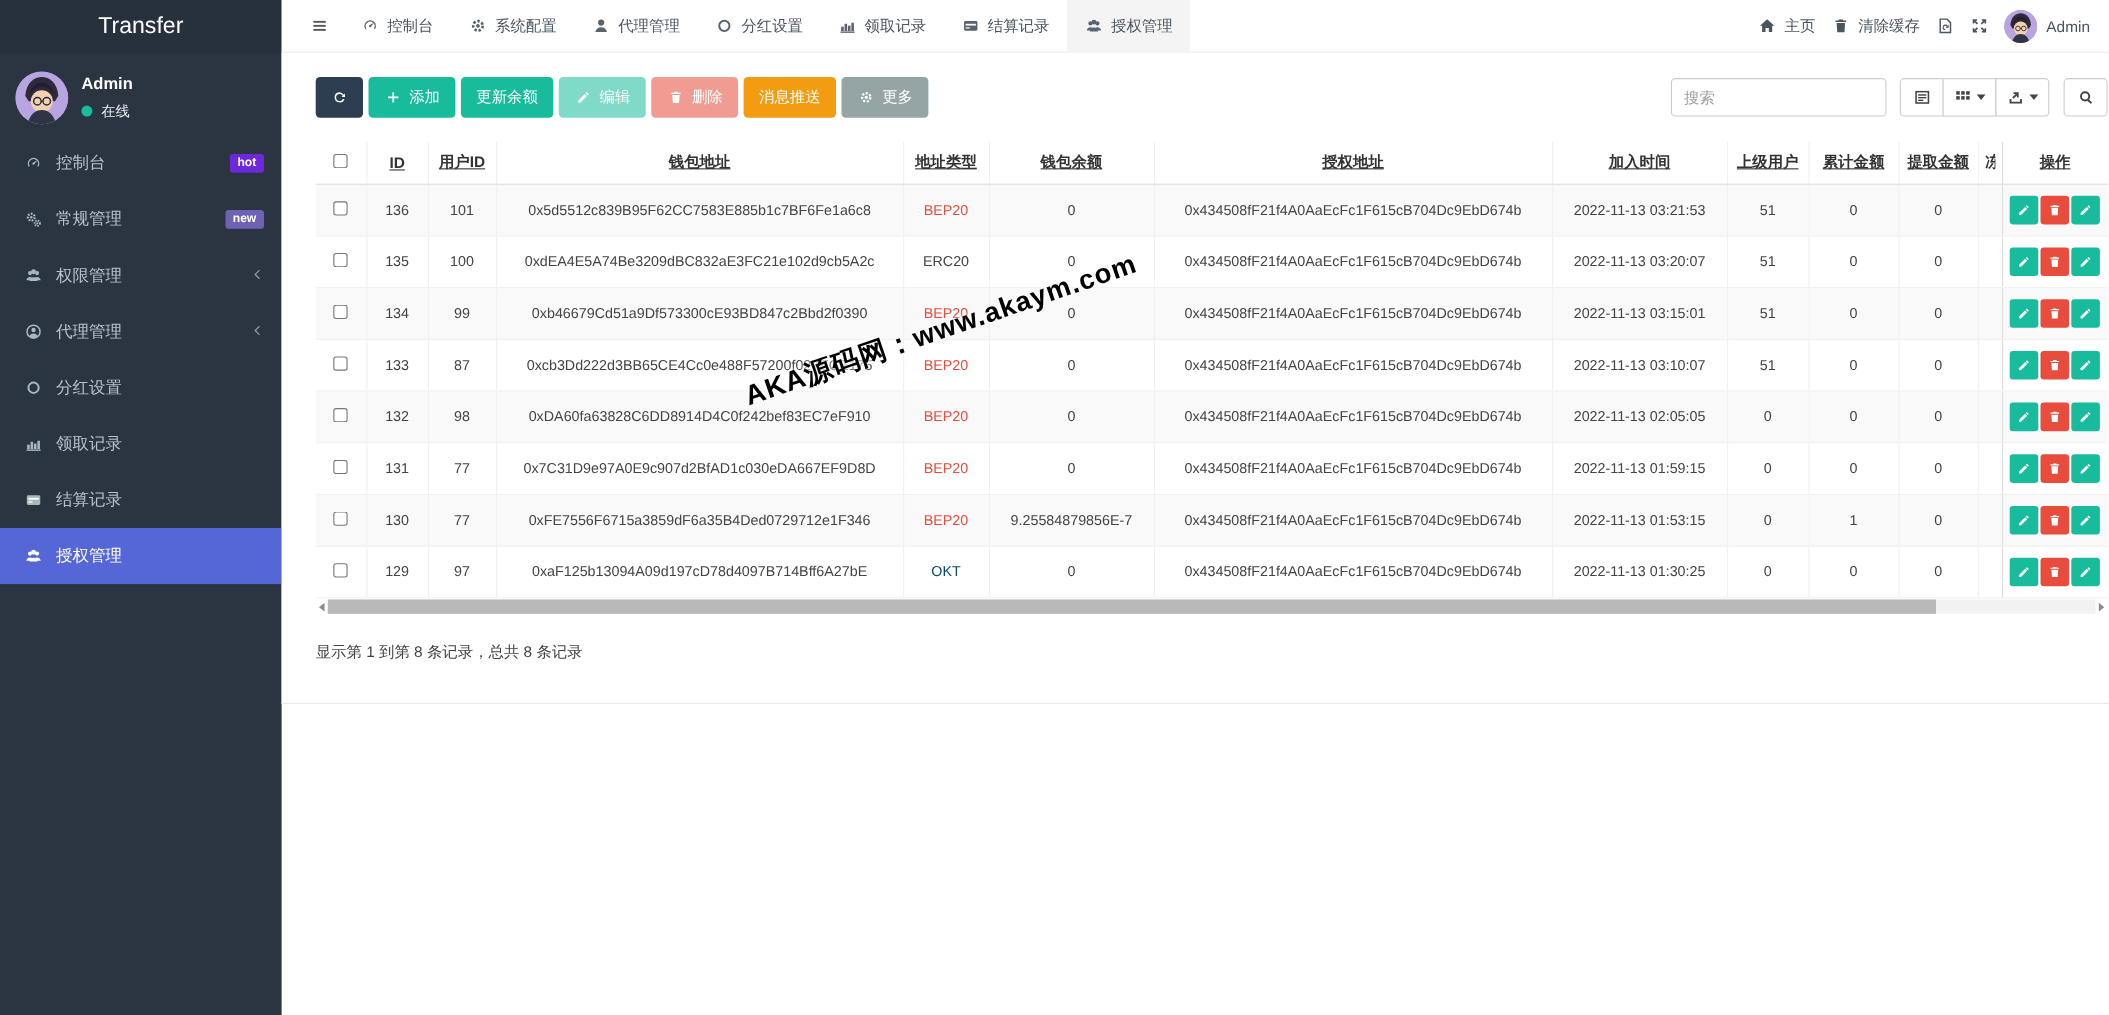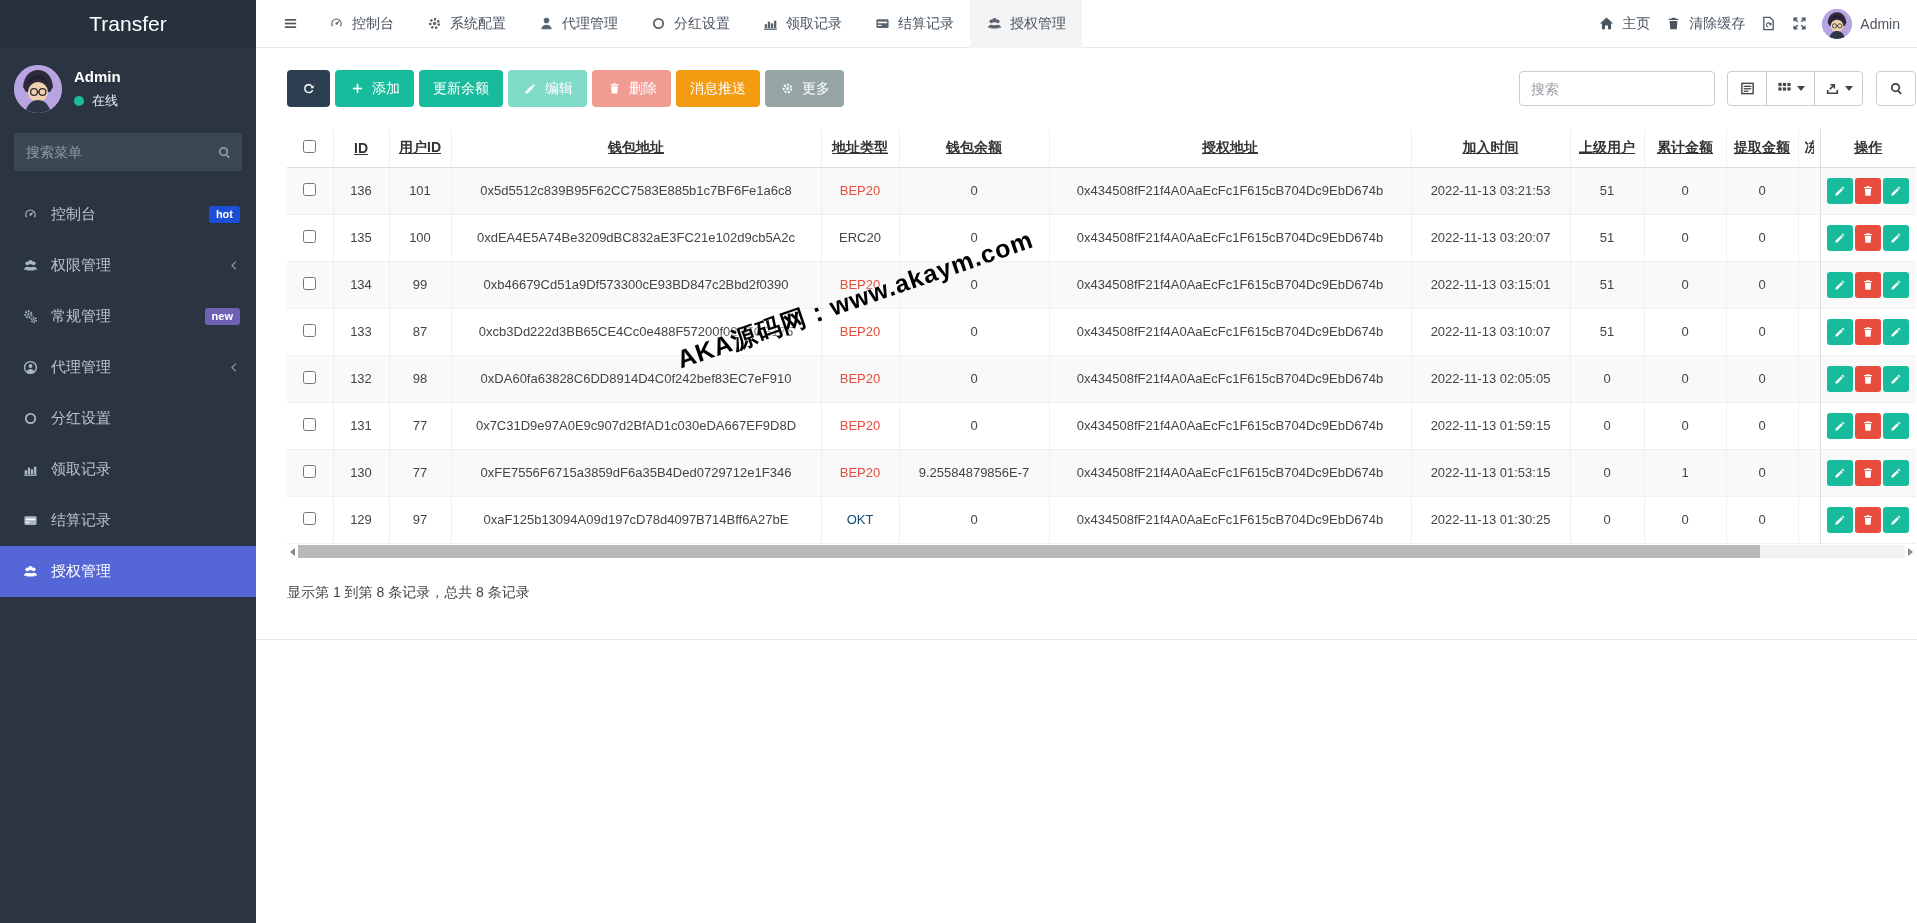--- a/index.html
+++ b/index.html
@@ -121,70 +121,61 @@
           </svg>
         </div>
       <div>
         <div class="uname">Admin</div>
         <div class="ustatus">
           <span class="dot"></span>
           <span>在线</span>
         </div>
       </div>
     </div>
-    <div class="side-search">
-      <input type="text" placeholder="搜索菜单" style="">
-      <span class="ico">
-          <svg viewBox="0 0 16 16" fill="currentColor">
-            <circle cx="7" cy="7" r="4" fill="none" stroke="currentColor" stroke-width="1.8"></circle>
-            <rect x="10" y="9.2" width="5.4" height="1.9" rx=".9" transform="rotate(45 10 9.2)"></rect>
-          </svg>
-        </span>
-    </div>
     <ul class="menu">
         <li>
           <span class="ico">
             <svg viewBox="0 0 16 16" fill="currentColor">
               <path d="M8 2.6A5.6 5.6 0 0 0 2.4 8.2c0 1.1.3 2.2.9 3.1l1.1-.8a4.3 4.3 0 1 1 7.2 0l1.1.8c.6-.9.9-2 .9-3.1A5.6 5.6 0 0 0 8 2.6z"></path>
               <path d="M7.2 9a1.15 1.15 0 0 0 1.63-.03L11.6 4.9 7.3 7.3A1.15 1.15 0 0 0 7.2 9z"></path>
             </svg>
           </span>
           <span>控制台</span>
-          <span class="badge" style="background:#1d4ed8">hot</span>
-        </li>
-        <li>
-          <span class="ico">
-            <svg viewBox="0 0 16 16" fill="currentColor">
-              <circle cx="4.6" cy="5.6" r="2"></circle>
-              <circle cx="11.4" cy="5.6" r="2"></circle>
-              <circle cx="8" cy="4.4" r="2.4"></circle>
-              <path d="M1 12.6c.3-2.1 1.7-3.3 3.6-3.3.8 0 1.5.2 2.1.6-1 .8-1.6 1.7-1.8 2.7zM15 12.6h-3.9c-.2-1-.8-1.9-1.8-2.7.6-.4 1.3-.6 2.1-.6 1.9 0 3.3 1.2 3.6 3.3z"></path>
-              <path d="M4 13.4c.3-2.4 1.9-3.8 4-3.8s3.7 1.4 4 3.8z"></path>
-            </svg>
-          </span>
-          <span>权限管理</span>
-          <span class="chev"><svg viewBox="0 0 16 16" fill="currentColor" width="11" height="11">
-              <path d="M10.6 2.9 5.5 8l5.1 5.1-1.2 1.2L3.1 8l6.3-6.3z"></path>
-            </svg></span>
+          <span class="badge" style="background:#6d28d9">hot</span>
         </li>
         <li>
           <span class="ico">
             <svg viewBox="0 0 16 16" fill="currentColor">
               <g transform="scale(.72)">
                 <circle cx="8" cy="8" r="4.6" fill="none" stroke="currentColor" stroke-width="3" stroke-dasharray="2.4 1.7"></circle>
                 <circle cx="8" cy="8" r="1.7"></circle>
               </g>
               <g transform="translate(7.2 7.2) scale(.55)">
                 <circle cx="8" cy="8" r="4.6" fill="none" stroke="currentColor" stroke-width="3.4" stroke-dasharray="2.6 1.8"></circle>
                 <circle cx="8" cy="8" r="1.8"></circle>
               </g>
             </svg>
           </span>
           <span>常规管理</span>
           <span class="badge" style="background:#6e62b5">new</span>
+        </li>
+        <li>
+          <span class="ico">
+            <svg viewBox="0 0 16 16" fill="currentColor">
+              <circle cx="4.6" cy="5.6" r="2"></circle>
+              <circle cx="11.4" cy="5.6" r="2"></circle>
+              <circle cx="8" cy="4.4" r="2.4"></circle>
+              <path d="M1 12.6c.3-2.1 1.7-3.3 3.6-3.3.8 0 1.5.2 2.1.6-1 .8-1.6 1.7-1.8 2.7zM15 12.6h-3.9c-.2-1-.8-1.9-1.8-2.7.6-.4 1.3-.6 2.1-.6 1.9 0 3.3 1.2 3.6 3.3z"></path>
+              <path d="M4 13.4c.3-2.4 1.9-3.8 4-3.8s3.7 1.4 4 3.8z"></path>
+            </svg>
+          </span>
+          <span>权限管理</span>
+          <span class="chev"><svg viewBox="0 0 16 16" fill="currentColor" width="11" height="11">
+              <path d="M10.6 2.9 5.5 8l5.1 5.1-1.2 1.2L3.1 8l6.3-6.3z"></path>
+            </svg></span>
         </li>
         <li>
           <span class="ico">
             <svg viewBox="0 0 16 16" fill="currentColor">
               <circle cx="8" cy="8" r="6.3" fill="none" stroke="currentColor" stroke-width="1.5"></circle>
               <circle cx="8" cy="6.4" r="2.1"></circle>
               <path d="M3.9 12.4c.7-1.8 2.3-2.7 4.1-2.7s3.4.9 4.1 2.7a6.3 6.3 0 0 1-8.2 0z"></path>
             </svg>
           </span>
           <span>代理管理</span>

